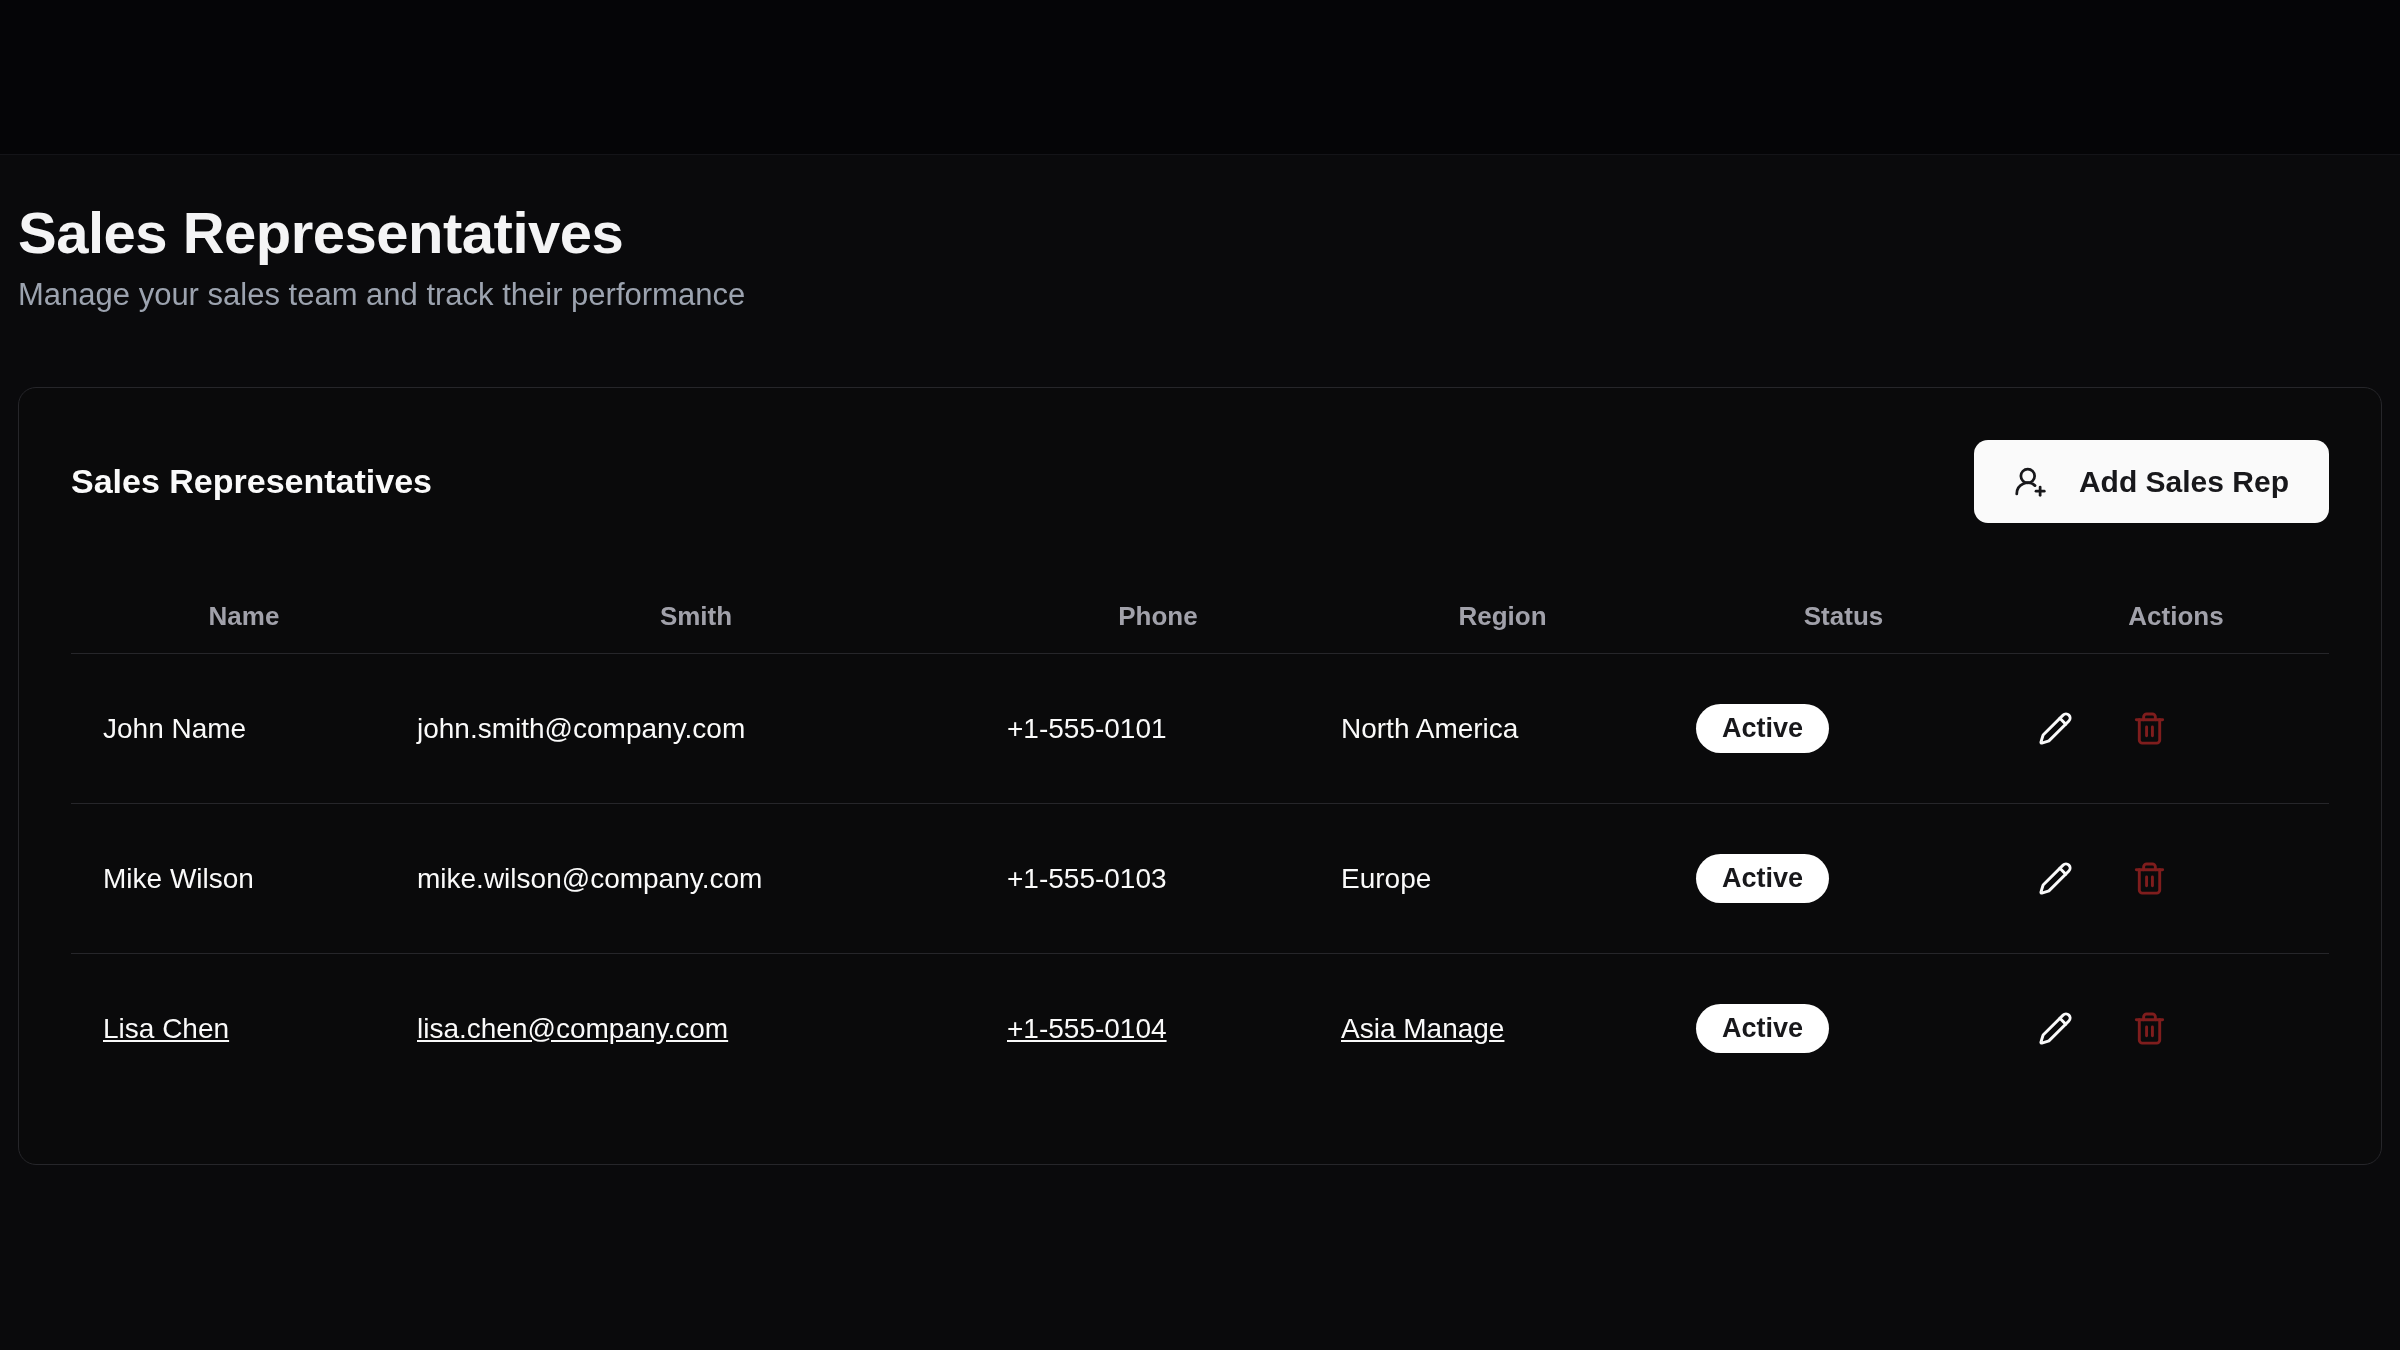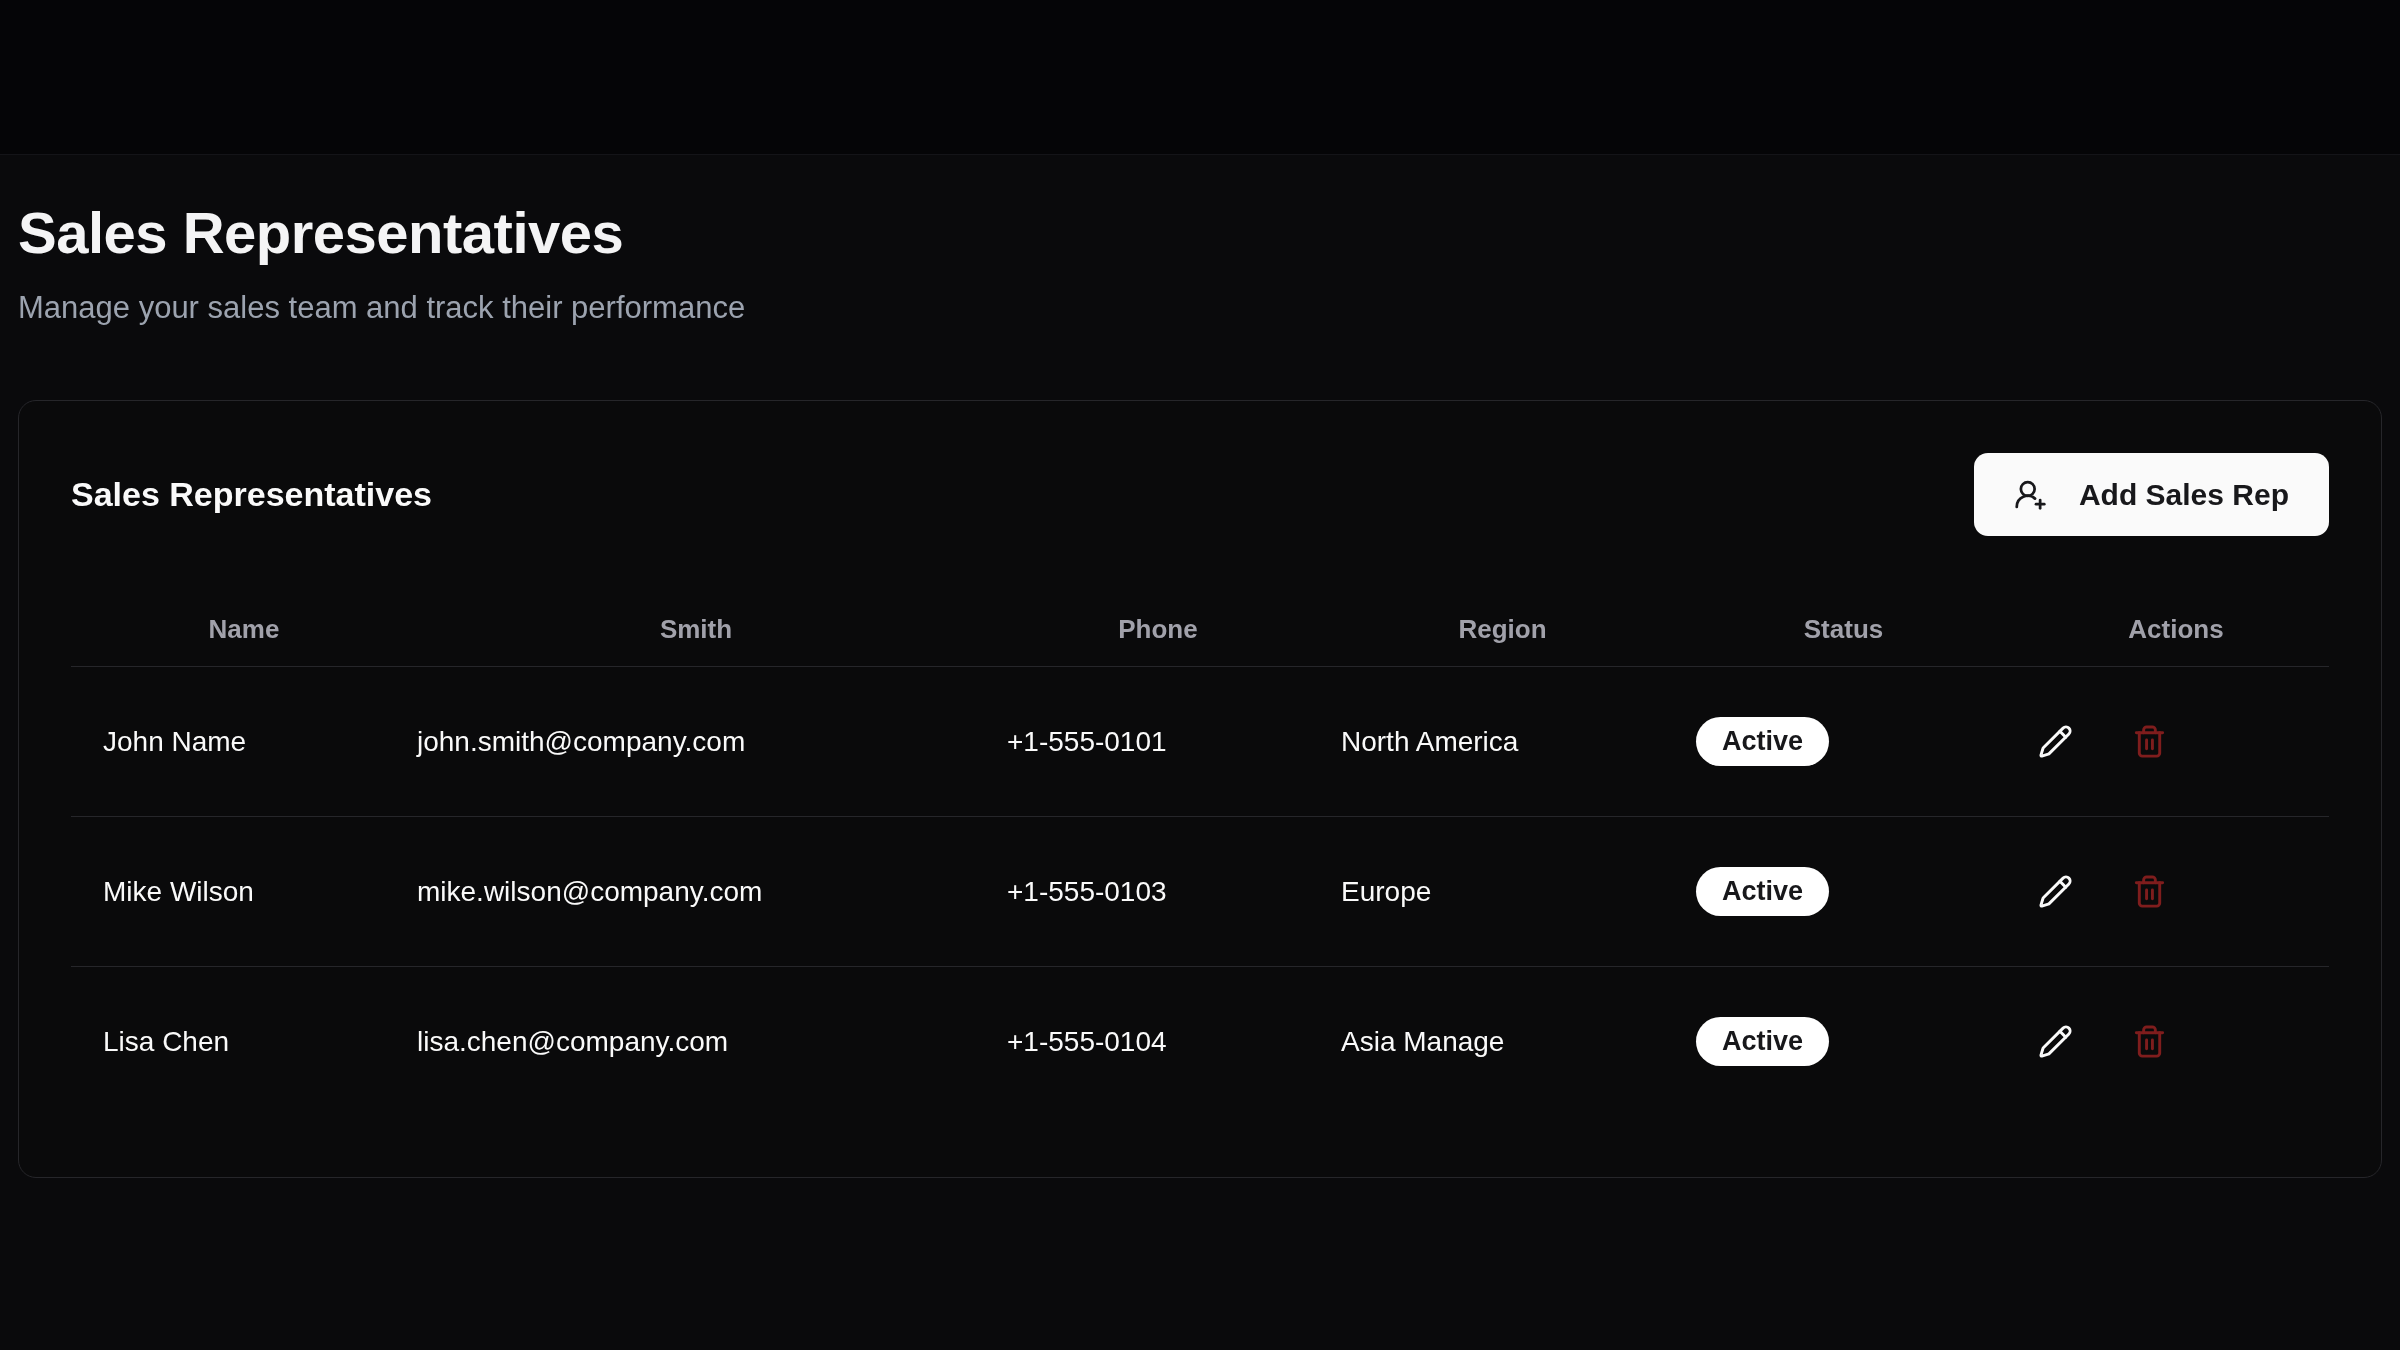--- a/index.html
+++ b/index.html
@@ -22,21 +22,21 @@
   }
   .page-header { padding-top: 198px; }
   .page-title {
     font-size: 58px;
     font-weight: 700;
     letter-spacing: -0.5px;
     color: #f4f4f5;
     line-height: 1.2;
   }
   .page-subtitle {
-    margin-top: 22px;
+    margin-top: 9px;
     font-size: 31px;
     font-weight: 400;
     color: #9ca3af;
   }
   .card {
     margin-top: 74px;
     background: #0a0a0b;
     border: 1px solid #26262a;
     border-radius: 18px;
     padding: 52px 52px 56px 52px;
@@ -92,21 +92,21 @@
   }
   td {
     height: 150px;
     vertical-align: middle;
     padding-left: 32px;
     font-size: 28px;
     font-weight: 400;
     color: #fafafa;
     border-bottom: 1px solid #26262a;
   }
-  tbody tr:last-child td { border-bottom: none; }
+  tbody tr:last-child td { border-bottom: none; text-decoration: underline; }
   td.cell-name { font-weight: 500; }
   .status-badge {
     display: inline-flex;
     align-items: center;
     justify-content: center;
     height: 49px;
     padding: 0 26px;
     background: #ffffff;
     color: #18181b;
     border-radius: 9999px;

